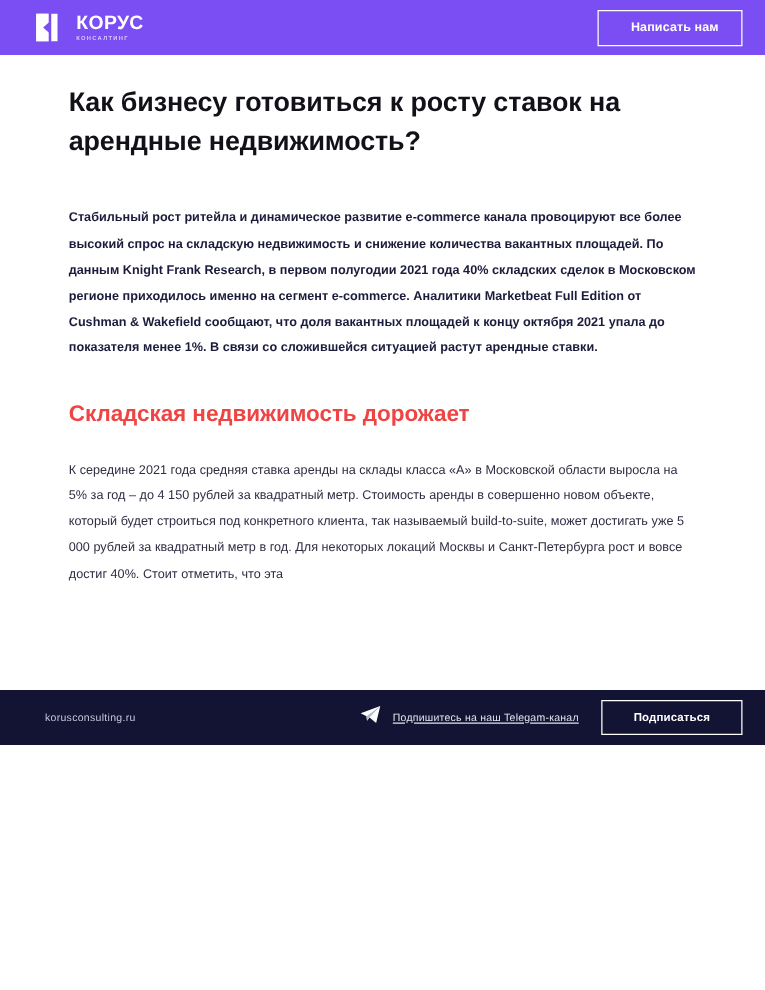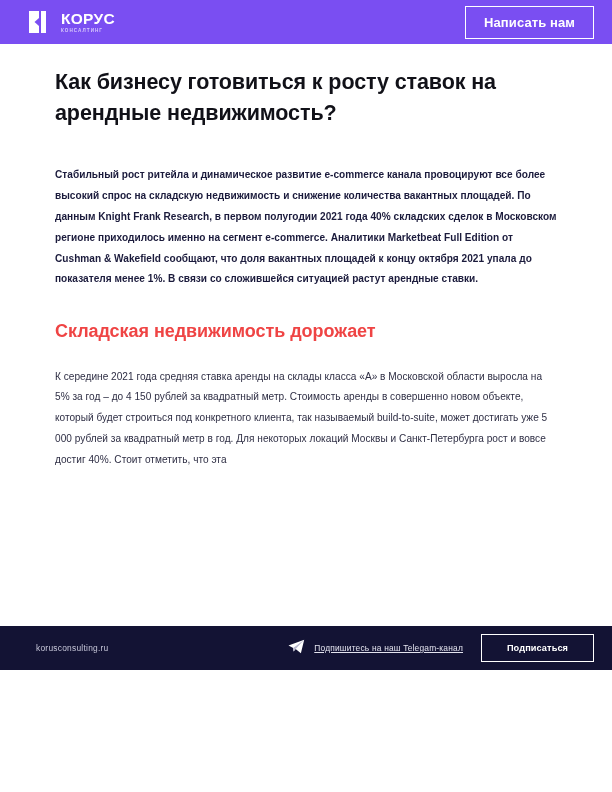--- a/index.html
+++ b/index.html
@@ -12,21 +12,21 @@
   body {
     font-family: "Liberation Sans", "DejaVu Sans", sans-serif;
     background: #ffffff;
     position: relative;
     overflow: hidden;
     -webkit-font-smoothing: antialiased;
   }
 
   .page {
     width: 612px;
-    height: 670px;
+    height: 596px;
     position: relative;
     display: flex;
     flex-direction: column;
     background: #ffffff;
   }
 
   
   .site-header {
     height: 44px;
     background: #7a4ef2;
@@ -72,21 +72,21 @@
     margin-top: 2.5px;
     line-height: 1;
     white-space: nowrap;
   }
 
   .header-cta {
     border: 1px solid #ffffff;
     background: transparent;
     color: #ffffff;
     font-family: inherit;
-    font-size: 13px;
+    font-size: 10px;
     font-weight: 600;
     letter-spacing: 0.1px;
     padding: 8px 18px;
     cursor: pointer;
     min-width: 116px;
     text-align: right;
     white-space: nowrap;
   }
 
   

